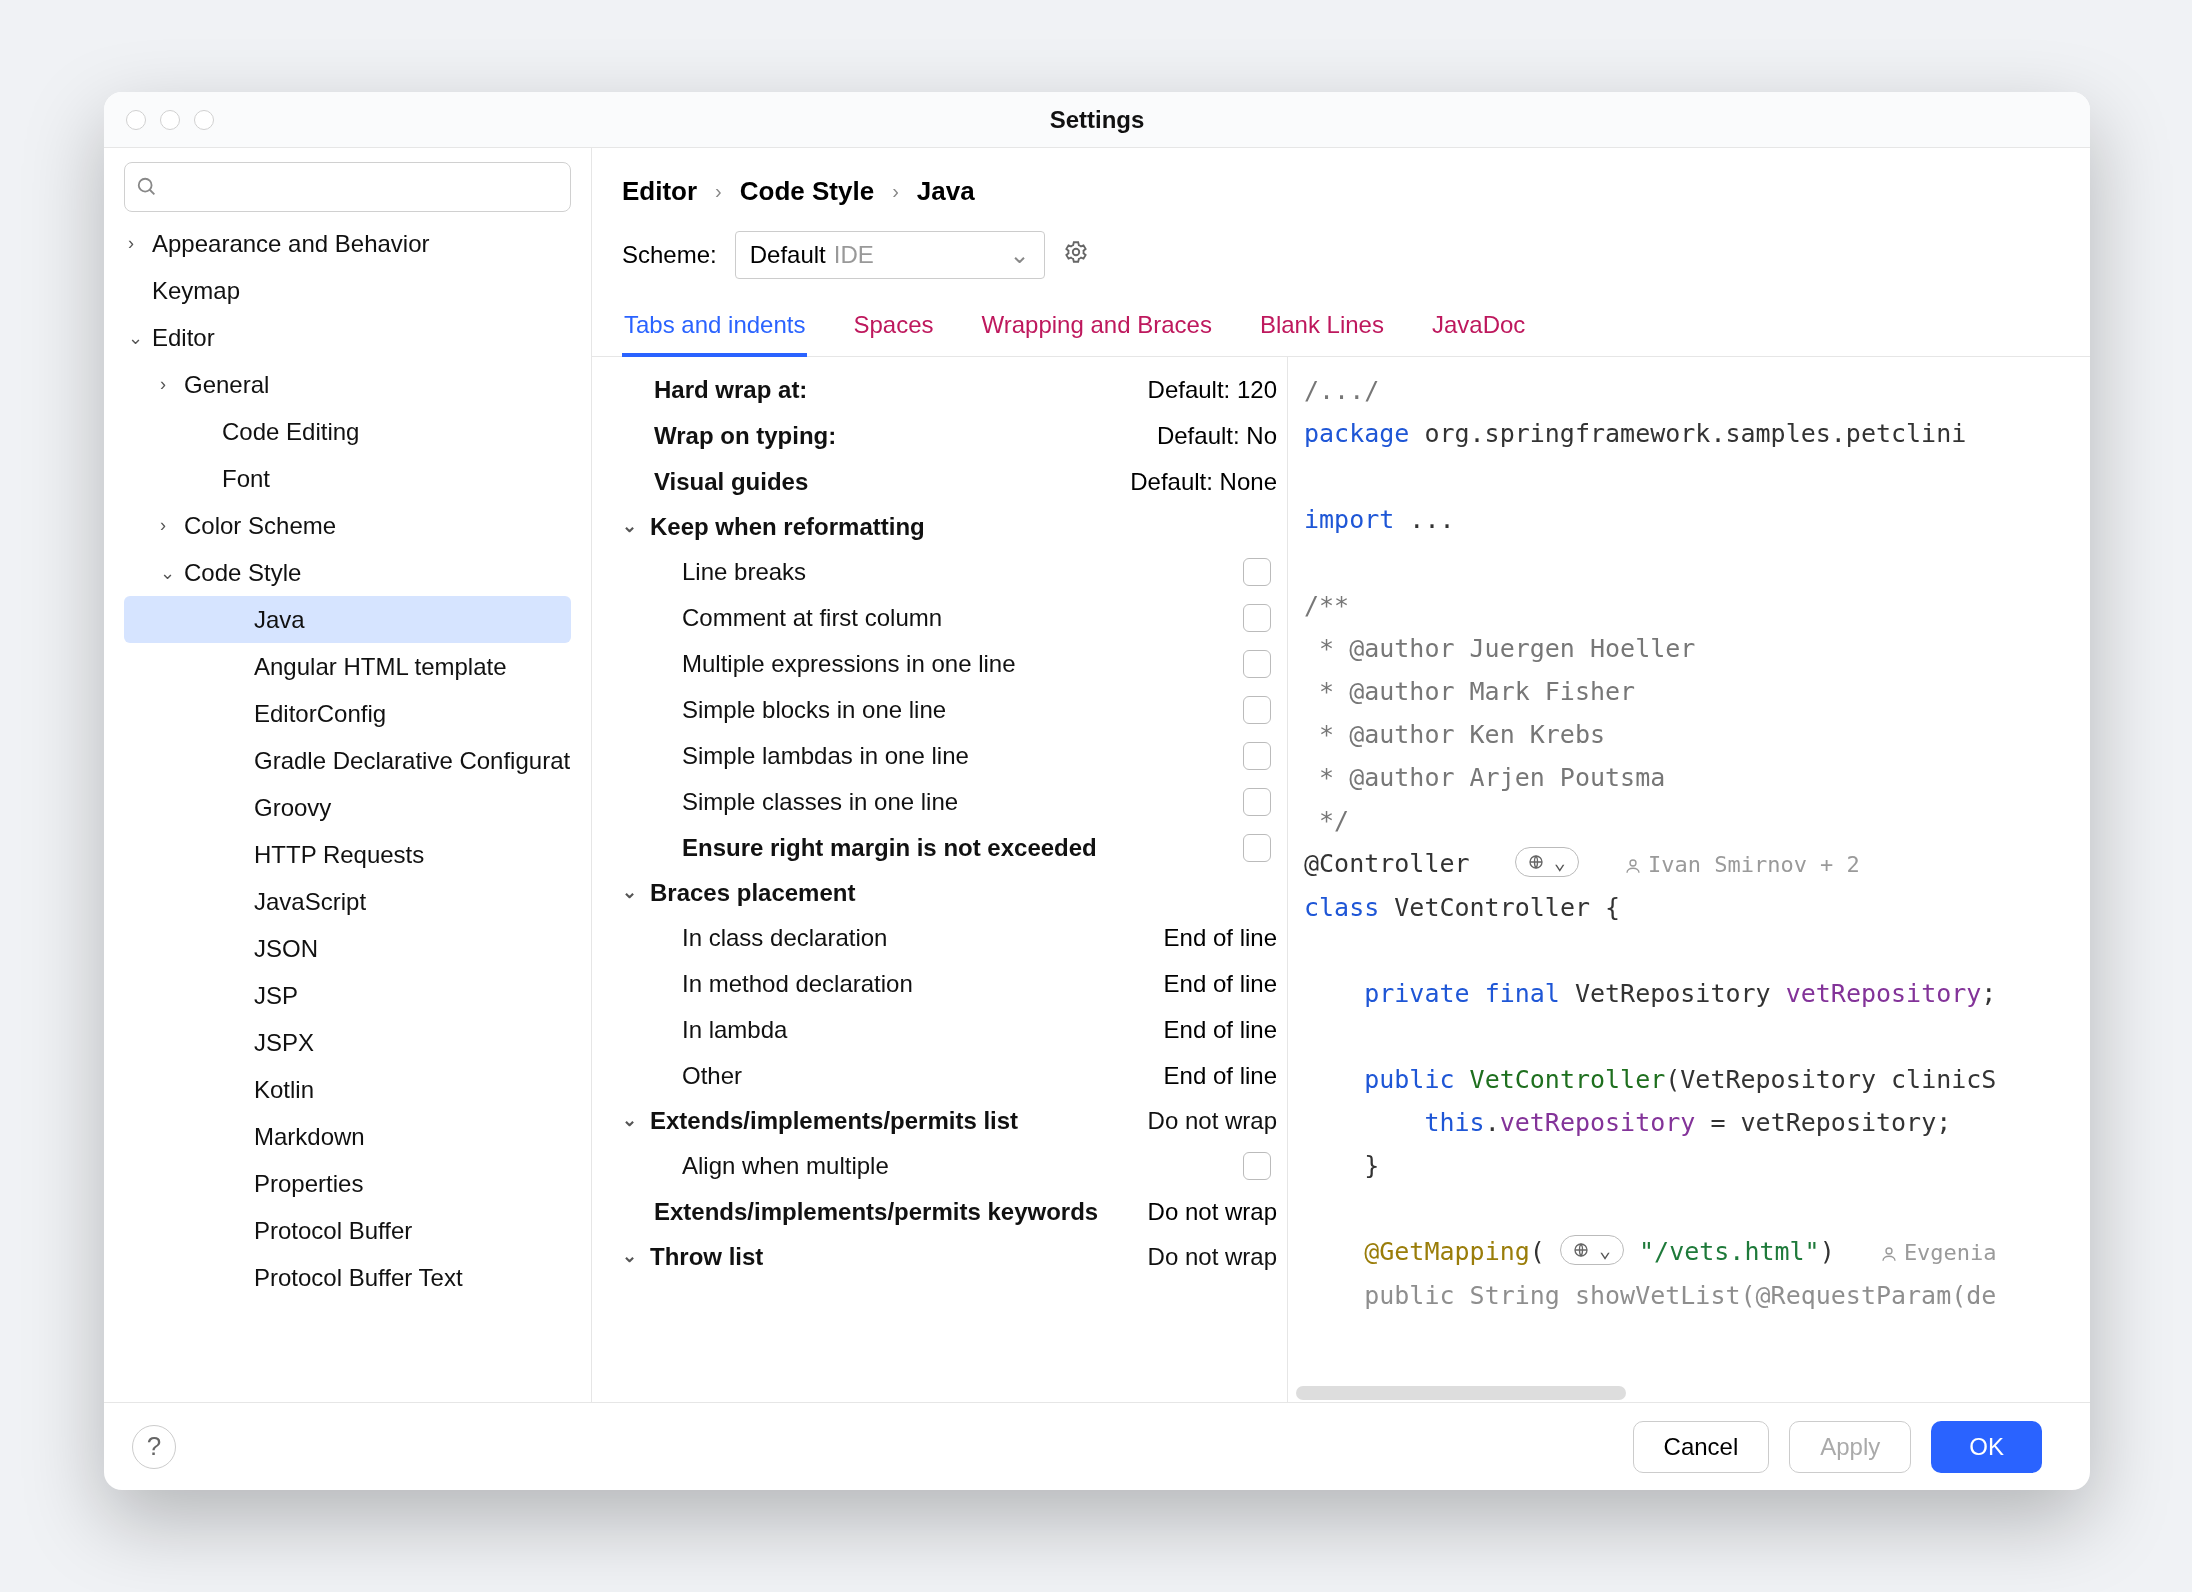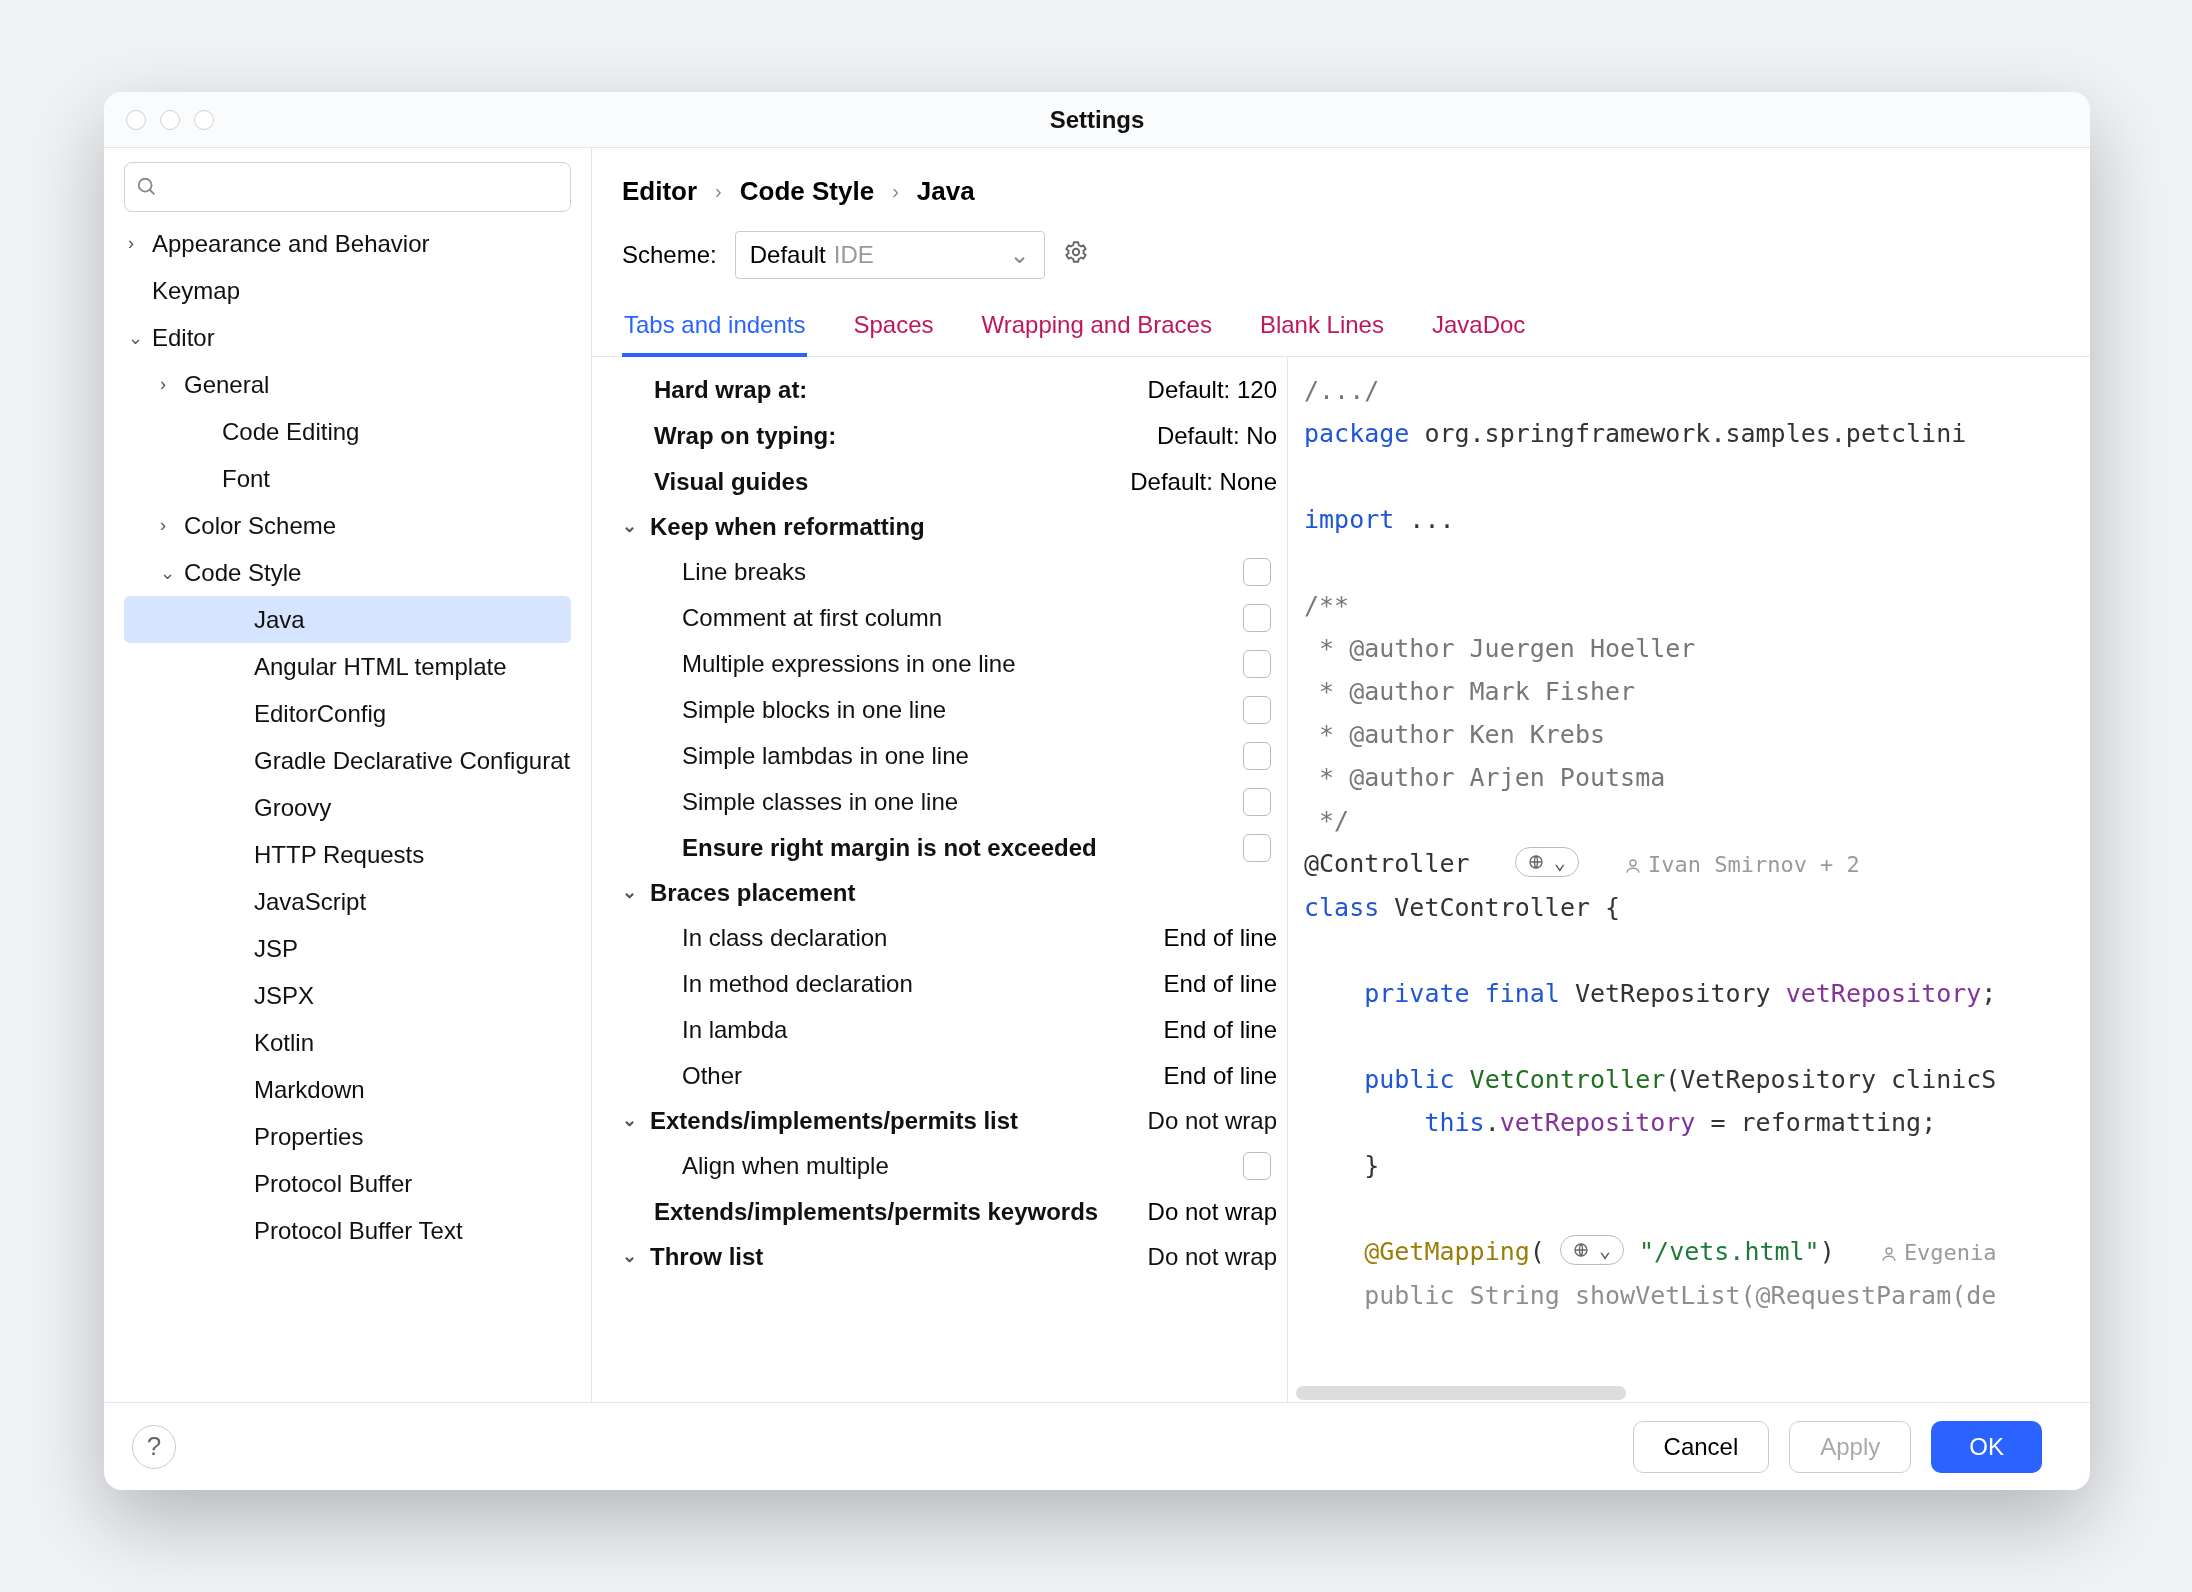--- a/index.html
+++ b/index.html
@@ -147,20 +147,24 @@
             <div class="trow indent3">
               <span class="arw"></span>
               <span>HTTP Requests</span>
             </div>
             <div class="trow indent3">
               <span class="arw"></span>
               <span>JavaScript</span>
             </div>
             <div class="trow indent3">
               <span class="arw"></span>
+              <span>JSON</span>
+            </div>
+            <div class="trow indent3">
+              <span class="arw"></span>
               <span>JSP</span>
             </div>
             <div class="trow indent3">
               <span class="arw"></span>
               <span>JSPX</span>
             </div>
             <div class="trow indent3">
               <span class="arw"></span>
               <span>Kotlin</span>
             </div>
@@ -335,21 +339,21 @@
                     <path d="M3 12h18M12 3c3 3 3 15 0 18M12 3c-3 3-3 15 0 18"></path>
                   </svg>⌄</span>   <span class="inlay"><svg width="18" height="18" viewBox="0 0 24 24" fill="none" stroke="#9a9a9a" stroke-width="1.8">
                     <circle cx="12" cy="8" r="4"></circle>
                     <path d="M4 21c0-4 4-6 8-6s8 2 8 6"></path>
                   </svg><span>Ivan Smirnov + 2</span></span></div>
 <div class="codeLine"><span class="kw">class</span><span> VetController {</span></div>
 <div class="codeLine">&nbsp;</div>
 <div class="codeLine">    <span class="kw">private</span> <span class="kw">final</span><span> VetRepository </span><span class="purple">vetRepository</span><span>;</span></div>
 <div class="codeLine">&nbsp;</div>
 <div class="codeLine">    <span class="kw">public</span> <span style="color:#1e6f1e">VetController</span><span>(VetRepository clinicS</span></div>
-<div class="codeLine">        <span class="kw">this</span><span>.</span><span class="purple">vetRepository</span><span> = reformatting;</span></div>
+<div class="codeLine">        <span class="kw">this</span><span>.</span><span class="purple">vetRepository</span><span> = vetRepository;</span></div>
 <div class="codeLine">    <span>}</span></div>
 <div class="codeLine">&nbsp;</div>
 <div class="codeLine">    <span style="color:#9a7d0a">@GetMapping</span><span>(</span> <span class="pill"><svg width="16" height="16" viewBox="0 0 24 24" fill="none" stroke="#666" stroke-width="2">
                     <circle cx="12" cy="12" r="9"></circle>
                     <path d="M3 12h18M12 3c3 3 3 15 0 18M12 3c-3 3-3 15 0 18"></path>
                   </svg>⌄</span> <span style="color:#1e7a3a">"/vets.html"</span><span>)</span>   <span class="inlay"><svg width="18" height="18" viewBox="0 0 24 24" fill="none" stroke="#9a9a9a" stroke-width="1.8">
                     <circle cx="12" cy="8" r="4"></circle>
                     <path d="M4 21c0-4 4-6 8-6s8 2 8 6"></path>
                   </svg><span>Evgenia</span></span></div>
 <div class="codeLine" style="opacity:.55">    <span>public String showVetList(@RequestParam(de</span></div>

